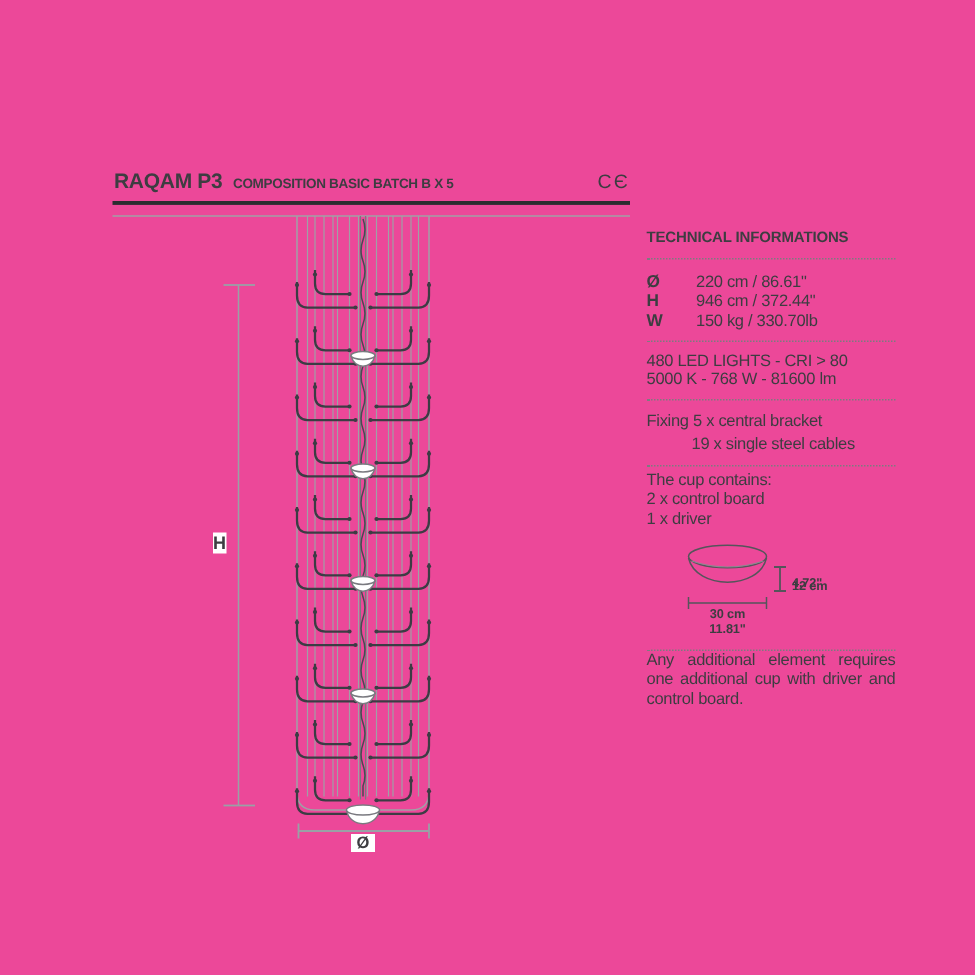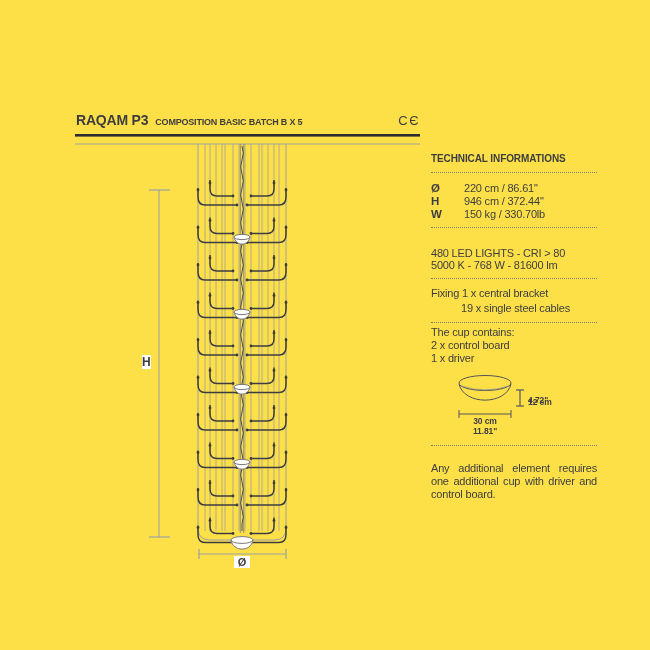--- a/index.html
+++ b/index.html
@@ -1,47 +1,47 @@
 <!DOCTYPE html>
 <html><head>
 <meta charset="utf-8">
 <style>
   html,body{margin:0;padding:0;background:#fff;}
-  .page{position:relative;width:650px;height:650px;background:#fde047;overflow:hidden;
+  .page{position:relative;width:650px;height:650px;background:#ec4899;overflow:hidden;
         font-family:"Liberation Sans",sans-serif;color:#3d3d41;}
   
   .hdr{position:absolute;left:76px;top:112px;width:344px;display:flex;align-items:baseline;}
   .hdr .title{font-size:14px;font-weight:bold;letter-spacing:-0.2px;}
   .hdr .subtitle{font-size:9px;font-weight:bold;letter-spacing:-0.2px;margin-left:7px;}
   .hdr .ce{margin-left:auto;font-size:13px;letter-spacing:1.5px;color:#3d3d41;}
   
   svg.fixture{position:absolute;left:0;top:0;}
   .dim-label{position:absolute;font-weight:bold;color:#3d3d41;background:#fff;}
   .dim-h{left:142px;top:355px;font-size:12px;}
   .dim-dia{left:234px;top:556px;font-size:11px;width:16px;text-align:center;}
   
   .panel{position:absolute;left:431px;top:153px;width:166px;font-size:11px;
          letter-spacing:-0.2px;line-height:12.5px;}
   .panel-heading{font-size:10px;font-weight:bold;letter-spacing:-0.1px;}
   .dotted{border-bottom:1px dotted #7c7c80;height:0;margin-top:6px;margin-bottom:0;}
   .specs{margin-top:9px;}
   .spec-row{display:flex;line-height:13px;}
   .spec-row .lbl{width:33px;font-weight:bold;font-size:11.5px;}
-  .led{margin-top:19px;}
+  .led{margin-top:7px;}
   .fixing{margin-top:7px;line-height:15px;}
   .fixing .indent{padding-left:30px;}
   .cupblk{margin-top:2px;}
   .cupblk .t{line-height:14px;}
   .cupblk .it{line-height:13.5px;}
   .diagram{position:relative;width:166px;height:70px;margin-top:3px;}
   .diagram .small{position:absolute;font-size:8.5px;font-weight:bold;letter-spacing:-0.1px;line-height:9.5px;}
   .d-hcm{left:97px;top:29px;}
   .d-hin{left:97px;top:27px;}
   .d-wblock{left:27px;top:48px;width:54px;text-align:center;}
-  .note{margin-top:16px;text-align:justify;line-height:13px;}
+  .note{margin-top:0;text-align:justify;line-height:13px;}
 </style>
 </head>
 <body>
 
 <div class="page">
 
   <svg class="fixture" id="fixture" width="650" height="650" viewBox="0 0 650 650">
       <rect x="75" y="134" width="345" height="2.6" fill="#2c2c30"></rect>
       <line x1="75" y1="144" x2="420" y2="144" stroke="#a0a0a6" stroke-width="1"></line>
       <line x1="205" y1="144" x2="205" y2="531" stroke="#a0a0a6" stroke-width="0.8"></line>
@@ -230,21 +230,21 @@
     </div>
     <div class="dotted"></div>
 
     <div class="led">
       <div>480 LED LIGHTS - CRI &gt; 80</div>
       <div>5000 K - 768 W - 81600 lm</div>
     </div>
     <div class="dotted"></div>
 
     <div class="fixing">
-      <div>Fixing 1 x central bracket</div>
+      <div>Fixing 5 x central bracket</div>
       <div class="indent">19 x single steel cables</div>
     </div>
     <div class="dotted"></div>
 
     <div class="cupblk">
       <div class="t">The cup contains:</div>
       <div class="it">2 x control board</div>
       <div class="it">1 x driver</div>
     </div>
 

